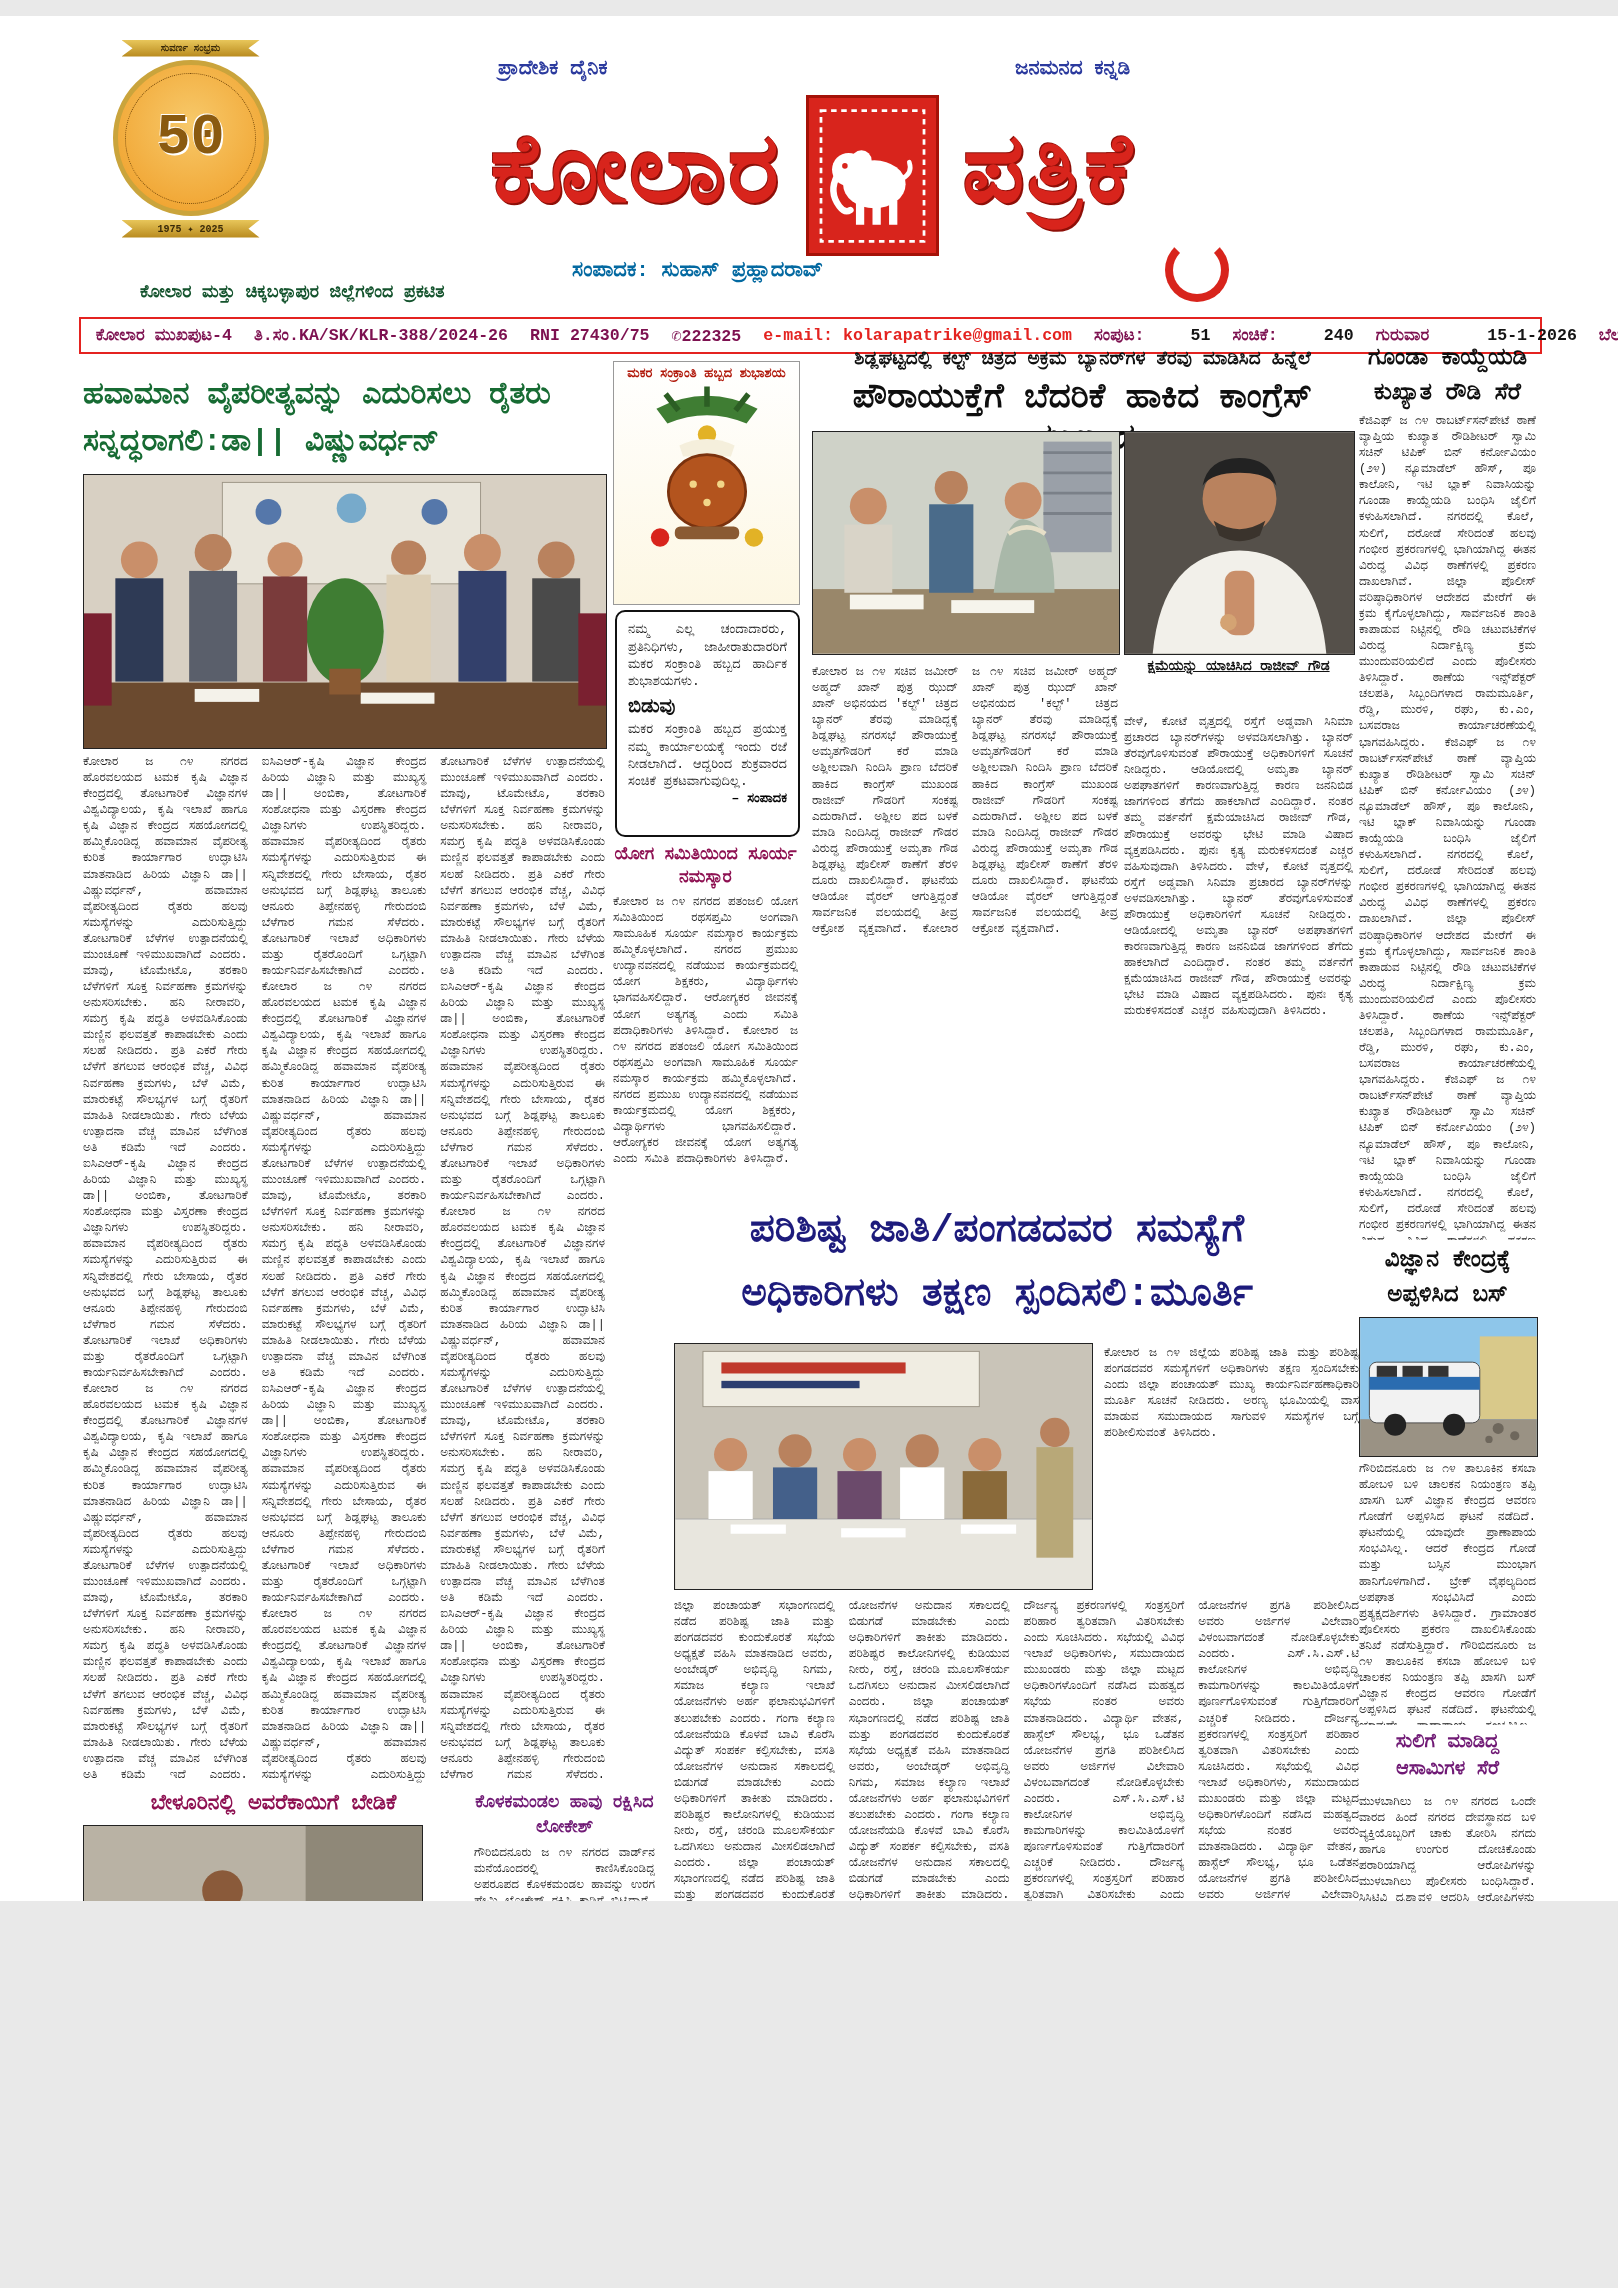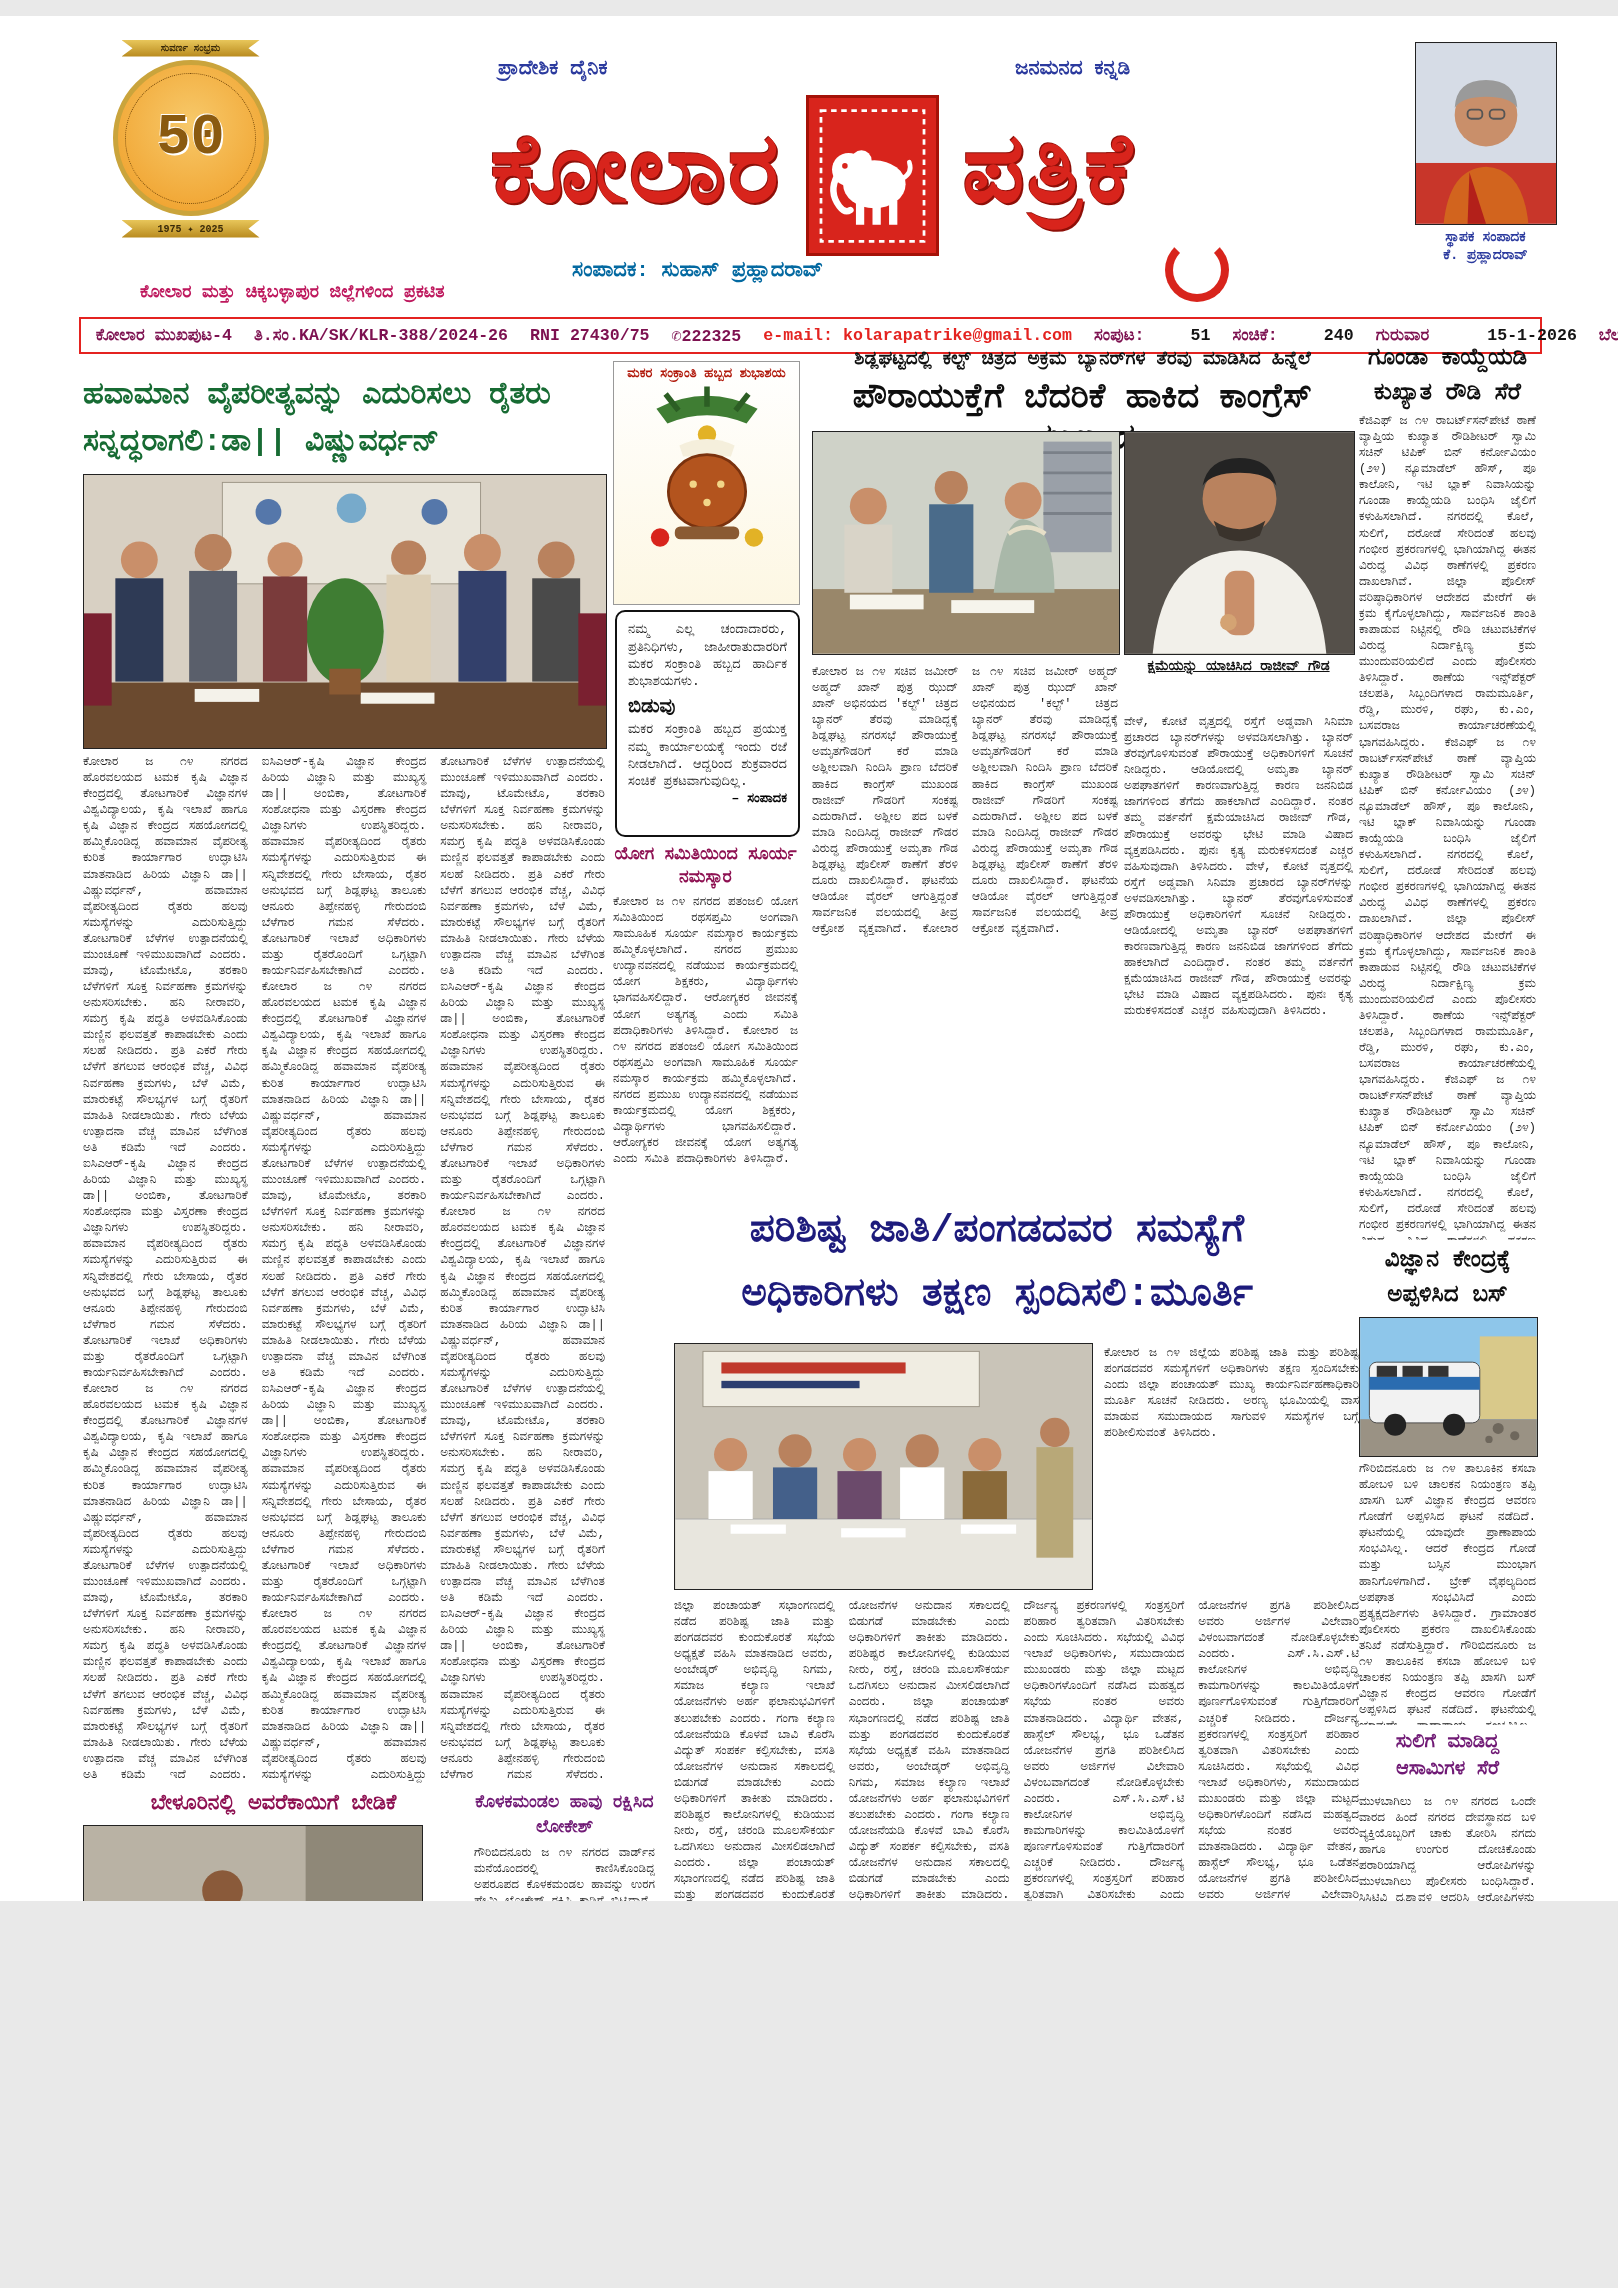--- a/index.html
+++ b/index.html
@@ -7,21 +7,21 @@
         font-family:Liberation Mono, monospace;overflow:hidden;margin:16px auto;}
   .abs{position:absolute;}
   
   .tagline{font-size:20px;font-weight:bold;color:#2b3a9e;}
   .title-row{display:flex;align-items:center;justify-content:center;gap:24px;}
   .mast-word{font-size:96px;font-weight:900;color:#d8241c;letter-spacing:2.8px;
              text-shadow:1.8px 1.8px 0 #8e0f08, -0.9px -0.9px 0 #8e0f08;line-height:1;}
   .elephant-box{width:127px;height:155px;background:#d8241c;border:3.7px solid #a51208;
                 display:flex;align-items:center;justify-content:center;}
   .editor-line{font-size:21px;font-weight:bold;color:#0369a1;text-align:left;}
-  .publish-line{font-size:17.5px;font-weight:bold;color:#be185d;}
+  .publish-line{font-size:17.5px;font-weight:bold;color:#14532d;}
   .founder{width:157px;text-align:center;}
   .founder-cap{font-size:14px;font-weight:bold;color:#2b3a9e;line-height:1.25;}
   .logo50{width:175px;text-align:center;}
   .logo-ribbon{width:138px;margin:0 auto;background:linear-gradient(#e8c65a,#b88a1e);
                color:#3a2a08;font-size:10px;font-weight:bold;padding:2.8px 0;
                clip-path:polygon(0 0,100% 0,92% 50%,100% 100%,0 100%,8% 50%);}
   .logo-circle{width:146px;height:146px;margin:3.7px auto;border-radius:50%;
                border:5.5px solid #caa43c;background:radial-gradient(circle at 50% 40%,#f7c96a,#ef9b23);
                display:flex;align-items:center;justify-content:center;position:relative;}
   .logo-circle::before{content:"";position:absolute;inset:7.4px;border-radius:50%;
@@ -87,34 +87,20 @@
         <circle cx="48" cy="58" r="11" fill="#ffffff"></circle>
       </svg>
     </span>
     <span class="mast-word">ಪತ್ರಿಕೆ</span>
   </div>
 
   <div class="abs editor-line" style="left:572px;top:242px;width:517px;">ಸಂಪಾದಕ: ಸುಹಾಸ್ ಪ್ರಹ್ಲಾದರಾವ್</div>
   <div class="abs kalasha" style="left:1165px;top:222px;"></div>
   <div class="abs publish-line" style="left:140px;top:266px;width:434px;">ಕೋಲಾರ ಮತ್ತು ಚಿಕ್ಕಬಳ್ಳಾಪುರ ಜಿಲ್ಲೆಗಳಿಂದ ಪ್ರಕಟಿತ</div>
 
-  <div class="abs founder" style="left:1407px;top:26px;">
-    <svg width="140" height="181" viewBox="0 0 152 196" class="photo">
-      <rect width="152" height="196" fill="#d6dce6"></rect>
-      <rect y="130" width="152" height="66" fill="#c8362a"></rect>
-      <path d="M30,196 q6,-60 46,-62 q40,2 46,62z" fill="#d2641e"></path>
-      <path d="M58,140 l18,56 l-20,0z" fill="#b3201a"></path>
-      <circle cx="76" cy="78" r="34" fill="#c98f6a"></circle>
-      <path d="M42,70 q2,-30 34,-30 q32,0 34,30 q-8,-12 -34,-12 q-26,0 -34,12z" fill="#9a9a9a"></path>
-      <rect x="56" y="72" width="16" height="10" rx="4" fill="none" stroke="#555" stroke-width="2"></rect>
-      <rect x="80" y="72" width="16" height="10" rx="4" fill="none" stroke="#555" stroke-width="2"></rect>
-    </svg>
-    <div class="founder-cap">ಸ್ಥಾಪಕ ಸಂಪಾದಕ</div>
-    <div class="founder-cap">ಕೆ. ಪ್ರಹ್ಲಾದರಾವ್</div>
-  </div>
 
   <div class="abs infobar">
     <span class="maroon">ಕೋಲಾರ ಮುಖಪುಟ-4</span>
     <span class="maroon">ತಿ.ಸಂ.KA/SK/KLR-388/2024-26</span>
     <span class="maroon">RNI 27430/75</span>
     <span class="maroon">✆222325</span>
     <span>
       <span class="red">e-mail:</span>
       <span class="red">kolarapatrike@gmail.com</span>
     </span>

